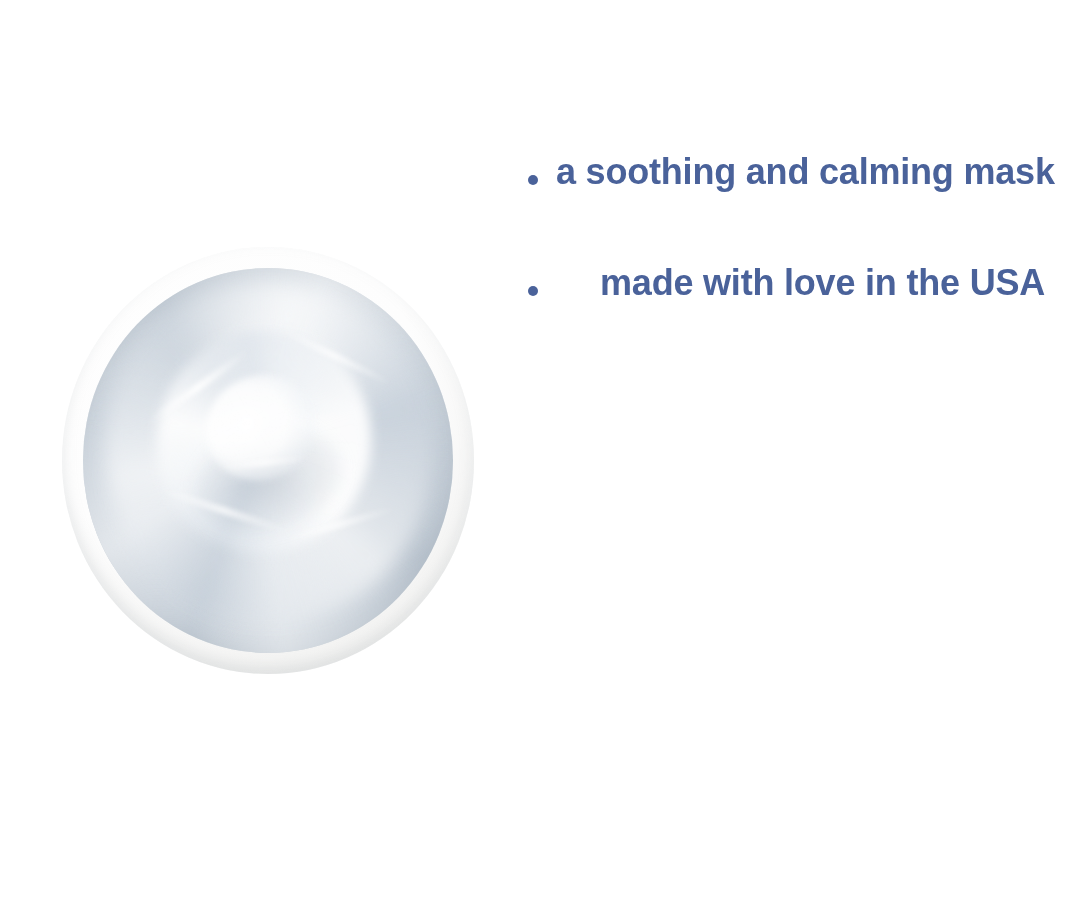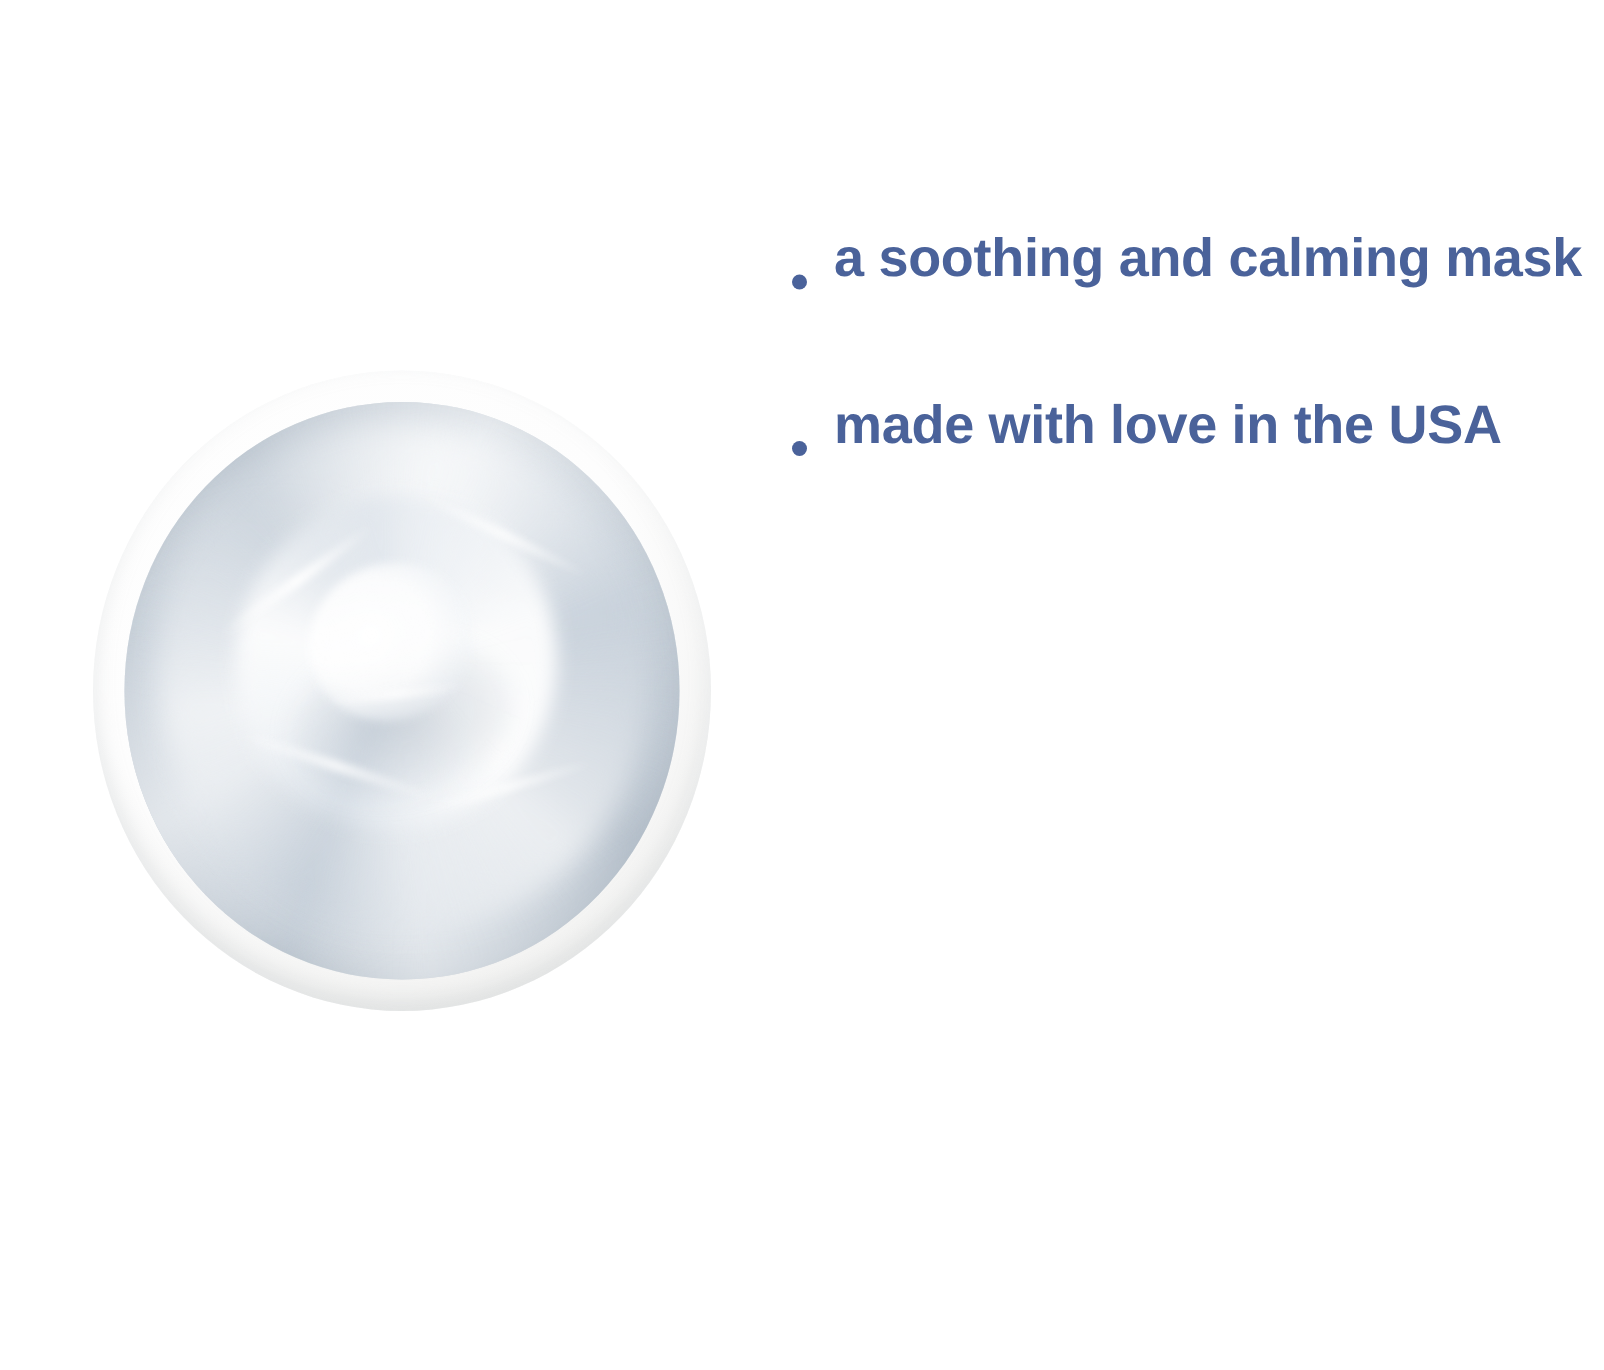--- a/index.html
+++ b/index.html
@@ -146,24 +146,24 @@
 
   
   .benefits {
     position: absolute;
     left: 528px;
     top: 150px;
     width: 541px;
   }
   .benefit-item {
     display: flex;
-    align-items: flex-end;
+    align-items: center;
     margin-bottom: 68px;
   }
-  .benefit-item:last-child { margin-bottom: 0; }
+  .benefit-item:last-child { margin-bottom: 0; gap: 44px; }
 
   .bullet-dot {
     flex: 0 0 auto;
     width: 10px;
     height: 10px;
     border-radius: 50%;
     background: #4a629a;
     margin-top: 17px;
     margin-right: 18px;
   }

